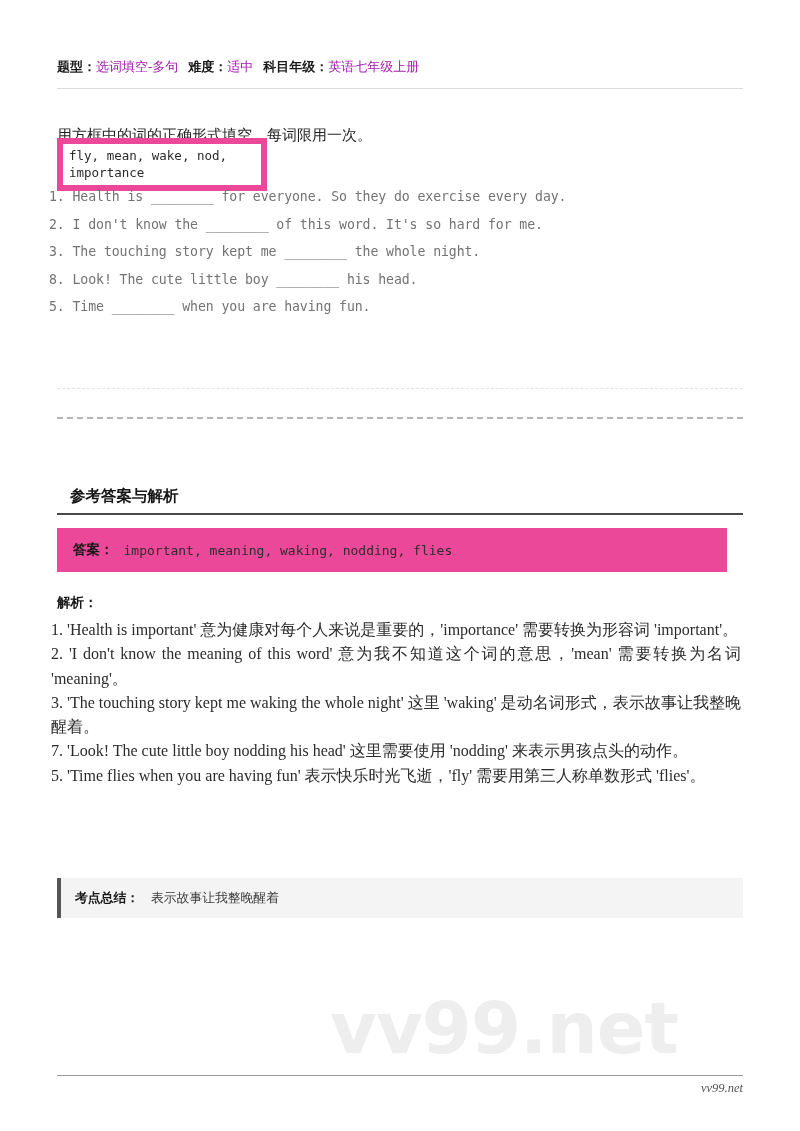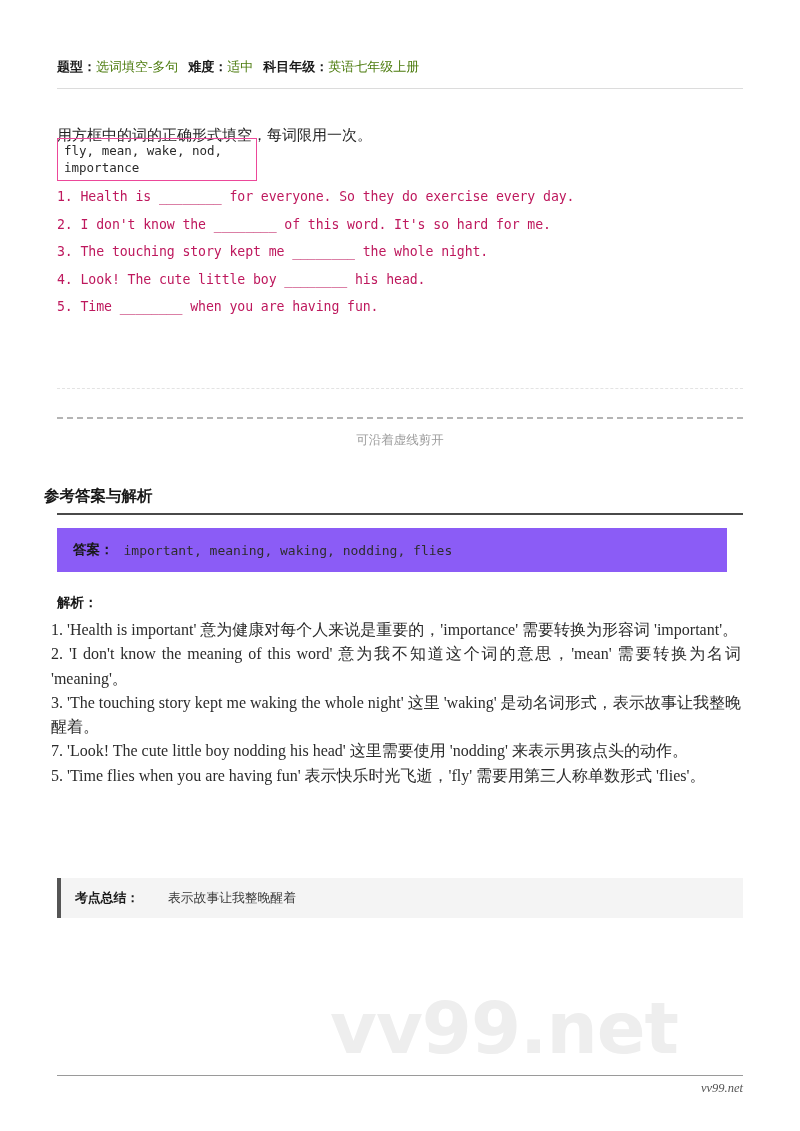--- a/index.html
+++ b/index.html
@@ -29,21 +29,21 @@
     top: 58px;
     font-size: 13px;
     line-height: 18px;
     white-space: nowrap;
   }
   .meta .label {
     font-weight: bold;
     color: #1a1a1a;
   }
   .meta .value {
-    color: #4d7c0f;
+    color: #a21caf;
     margin-right: 10px;
     text-align: right;
   }
   .meta .value:last-child { margin-right: 0; }
 
   .rule-top {
     position: absolute;
     left: 57px;
     top: 88px;
     width: 686px;
@@ -61,37 +61,37 @@
     color: #1f1f1f;
   }
 
   
   .wordbank {
     position: absolute;
     left: 57px;
     top: 138px;
     width: 186px;
     padding: 3px 6px 4px 6px;
-    border: 1px solid #ec4899;
+    border: 6px solid #ec4899;
     font-family: "DejaVu Sans Mono", "Liberation Mono", monospace;
     font-size: 12.5px;
     line-height: 17px;
     color: #2a2a2a;
   }
 
   
   .questions {
     position: absolute;
-    left: 57px;
+    left: 49px;
     top: 183px;
     width: 690px;
     font-family: "DejaVu Sans Mono", "Liberation Mono", monospace;
     font-size: 13.2px;
     line-height: 27.5px;
-    color: #be185d;
+    color: #737373;
     letter-spacing: -0.1px;
   }
   .questions .q { white-space: nowrap; }
 
   
   .dash-faint {
     position: absolute;
     left: 57px;
     top: 388px;
     width: 686px;
@@ -112,42 +112,42 @@
     top: 432px;
     width: 800px;
     text-align: center;
     font-size: 12.5px;
     color: #9b9b9b;
   }
 
   
   .ans-heading {
     position: absolute;
-    left: 44px;
+    left: 70px;
     top: 486px;
     font-size: 15.5px;
     font-weight: bold;
     color: #171717;
   }
   .rule-heading {
     position: absolute;
     left: 57px;
     top: 513px;
     width: 686px;
     height: 2px;
     background: #4a4a4a;
   }
 
   .answer-box {
     position: absolute;
     left: 57px;
     top: 528px;
     width: 670px;
     height: 44px;
-    background: #8b5cf6;
+    background: #ec4899;
     display: flex;
     align-items: center;
   }
   .answer-box .ans-label {
     font-size: 13.5px;
     font-weight: bold;
     color: #181818;
     margin-left: 16px;
   }
   .answer-box .ans-value {
@@ -185,21 +185,20 @@
     position: absolute;
     left: 57px;
     top: 878px;
     width: 686px;
     height: 40px;
     background: #f4f4f4;
     border-left: 4px solid #555555;
     box-sizing: border-box;
     display: flex;
     align-items: center;
-    gap: 17px;
   }
   .keypoint-box .kp-label {
     font-size: 12.8px;
     font-weight: bold;
     color: #181818;
     margin-left: 14px;
   }
   .keypoint-box .kp-value {
     font-size: 12.8px;
     color: #3a3a3a;
@@ -252,27 +251,26 @@
 
   <div class="wordbank">
     <div>fly,  mean,  wake,  nod,</div>
     <div>importance</div>
   </div>
 
   <div class="questions">
     <div class="q">1. Health is ________ for everyone. So they do exercise every day.</div>
     <div class="q">2. I don't know the ________ of this word. It's so hard for me.</div>
     <div class="q">3. The touching story kept me ________ the whole night.</div>
-    <div class="q">4. Look! The cute little boy ________ his head.</div>
+    <div class="q">8. Look! The cute little boy ________ his head.</div>
     <div class="q">5. Time ________ when you are having fun.</div>
   </div>
 
   <div class="dash-faint"></div>
   <div class="dash-strong"></div>
-  <div class="cut-label">可沿着虚线剪开</div>
 
   <div class="ans-heading">参考答案与解析</div>
   <div class="rule-heading"></div>
 
   <div class="answer-box">
     <span class="ans-label">答案：</span>
     <span class="ans-value">important, meaning, waking, nodding, flies</span>
   </div>
 
   <div class="exp-heading">解析：</div>

